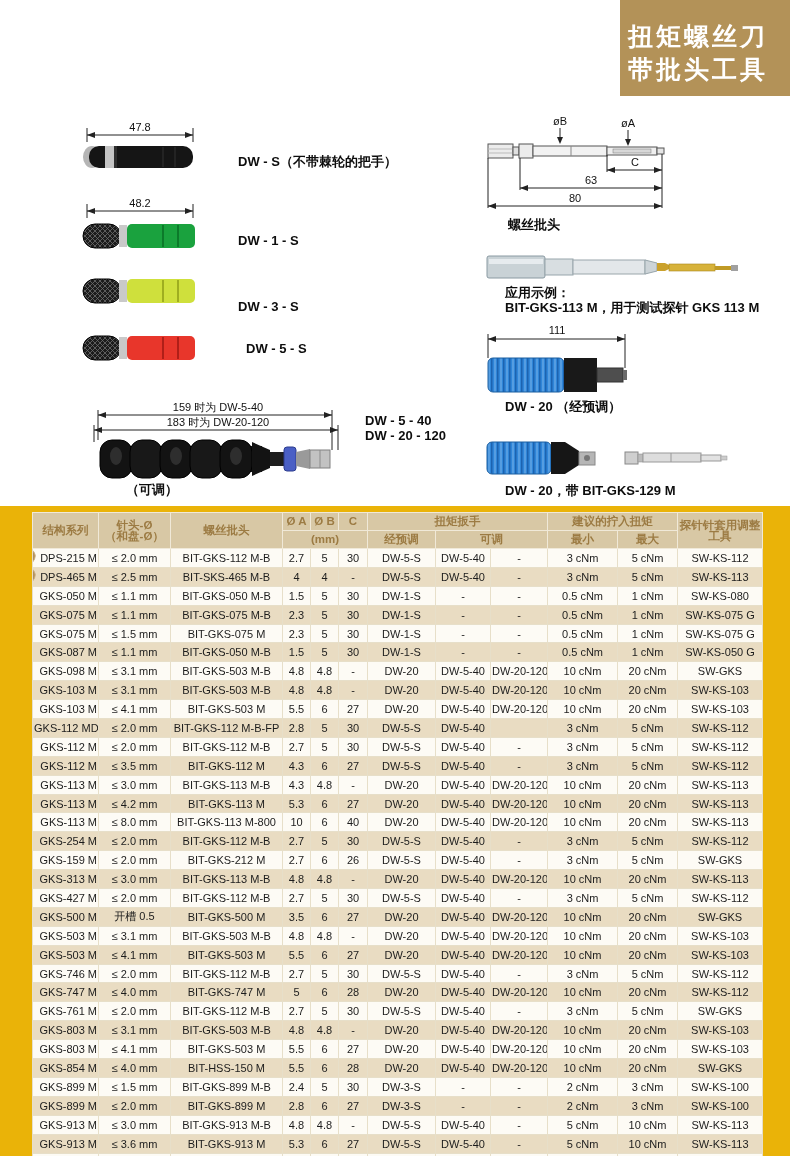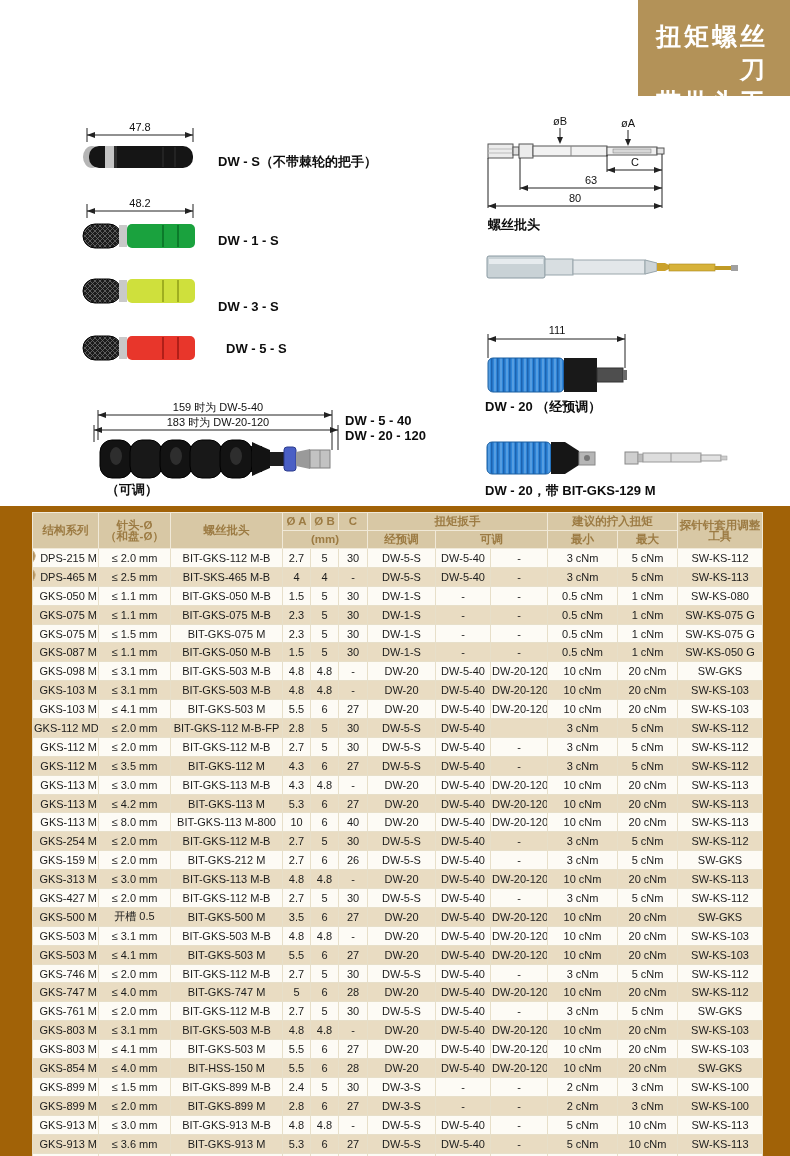--- a/index.html
+++ b/index.html
@@ -1,26 +1,26 @@
 <!DOCTYPE html>
 <html><head>
 <meta charset="utf-8">
 <style>
   html,body { margin:0; padding:0; background:#fff; font-family:"Liberation Sans", sans-serif; }
   .page { position:relative; width:790px; height:1156px; background:#ffffff; overflow:hidden; }
 
-  .title-box { position:absolute; top:0; right:0; width:152px; height:96px; background:#b39258;
+  .title-box { position:absolute; top:0; right:0; width:170px; height:96px; background:#b39258;
     color:#fff; text-align:right; box-sizing:border-box; padding:20px 22px 0 0;
     font-size:25px; font-weight:bold; line-height:33px; letter-spacing:3px; }
 
   .fig { position:absolute; }
-  .fig-label { position:absolute; font-size:13px; font-weight:bold; color:#0d0d0d; white-space:nowrap; }
+  .fig-label { position:absolute; font-size:13px; font-weight:bold; color:#0d0d0d; white-space:nowrap;margin-left:20px; }
   .fig-label .ln { line-height:15px; }
 
-  .table-section { position:absolute; top:506px; left:0; width:790px; height:650px; background:#a16207; }
+  .table-section { position:absolute; top:506px; left:0; width:790px; height:650px; background:#eab308; }
   table.data-table { border-collapse:collapse; table-layout:fixed; width:730px; margin:6px 0 0 32px; }
   .data-table th { background:#d8c8a5; color:#9c7b43; font-weight:bold; font-size:11.5px;
     height:17px; padding:0 1px; border:1px solid #f0e9d8; line-height:11px; }
   .data-table td { text-align:center; color:#1c1c1c; font-size:11px; height:17.9px;
     padding:0 1px; border:1px solid #e7dfc9; white-space:nowrap; overflow:hidden; }
   .data-table tr.plain td { background:#fdfbf5; }
   .data-table tr.alt td { background:#e9dcc2; }
   .data-table td.col-series { position:relative;text-align:right; }
   .new-badge { position:absolute; left:-31px; top:50%; width:32px; height:19px; margin-top:-10px;
     background:#b2905a; border:1px solid #c9ad80; border-radius:50%; color:#fff; font-size:9px;
@@ -176,20 +176,24 @@
     <rect x="2" y="4" width="58" height="22" rx="2" fill="#c9d2d6" stroke="#8a9aa2"></rect>
     <rect x="4" y="7" width="54" height="5" fill="#e6ebee"></rect>
     <rect x="60" y="7" width="28" height="16" fill="#d8dee1" stroke="#97a5ab"></rect>
     <rect x="88" y="8" width="72" height="14" fill="#e3e7ea" stroke="#9aa6ab"></rect>
     <polygon points="160,8 172,11 172,19 160,22" fill="#cdd4d8" stroke="#97a5ab"></polygon>
     <polygon points="172,11 180,11 184,13 184,17 180,19 172,19" fill="#caa12c"></polygon>
     <rect x="184" y="12" width="46" height="7" fill="#d7b23a" stroke="#a8851d" stroke-width="0.6"></rect>
     <rect x="230" y="14" width="16" height="4" fill="#c09a25"></rect>
     <rect x="246" y="13" width="7" height="6" fill="#a0a0a0"></rect>
   </svg>
+  <div class="fig-label" style="left:485px;top:285px">
+    <div class="ln">应用示例：</div>
+    <div class="ln">BIT-GKS-113 M，用于测试探针 GKS 113 M</div>
+  </div>
 
   <svg class="fig" style="left:485px;top:322px" width="200" height="75">
     <text x="72" y="12" text-anchor="middle" font-size="11" fill="#111">111</text>
     <line x1="3" y1="17" x2="140" y2="17" stroke="#222"></line>
     <polygon points="3,17 11,14 11,20" fill="#222"></polygon>
     <polygon points="140,17 132,14 132,20" fill="#222"></polygon>
     <line x1="3" y1="12" x2="3" y2="36" stroke="#222"></line>
     <line x1="140" y1="12" x2="140" y2="46" stroke="#222"></line>
     <rect x="3" y="36" width="76" height="34" rx="5" fill="url(#ribs)" stroke="#1b5ea0"></rect>
     <rect x="79" y="36" width="33" height="34" fill="#191919"></rect>

